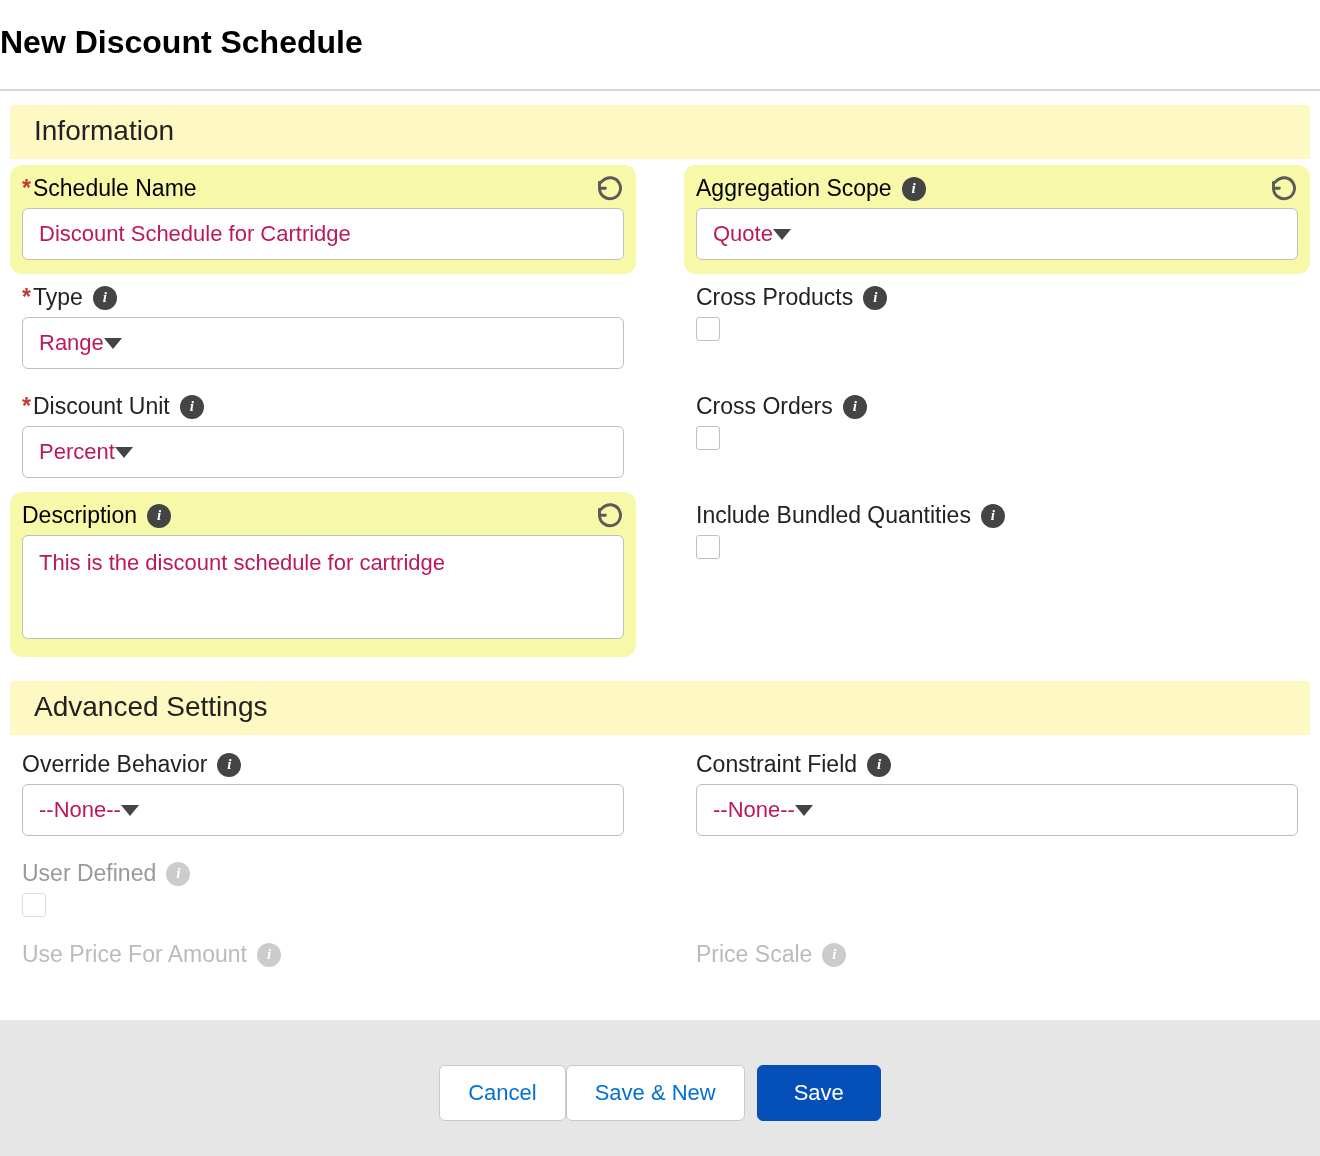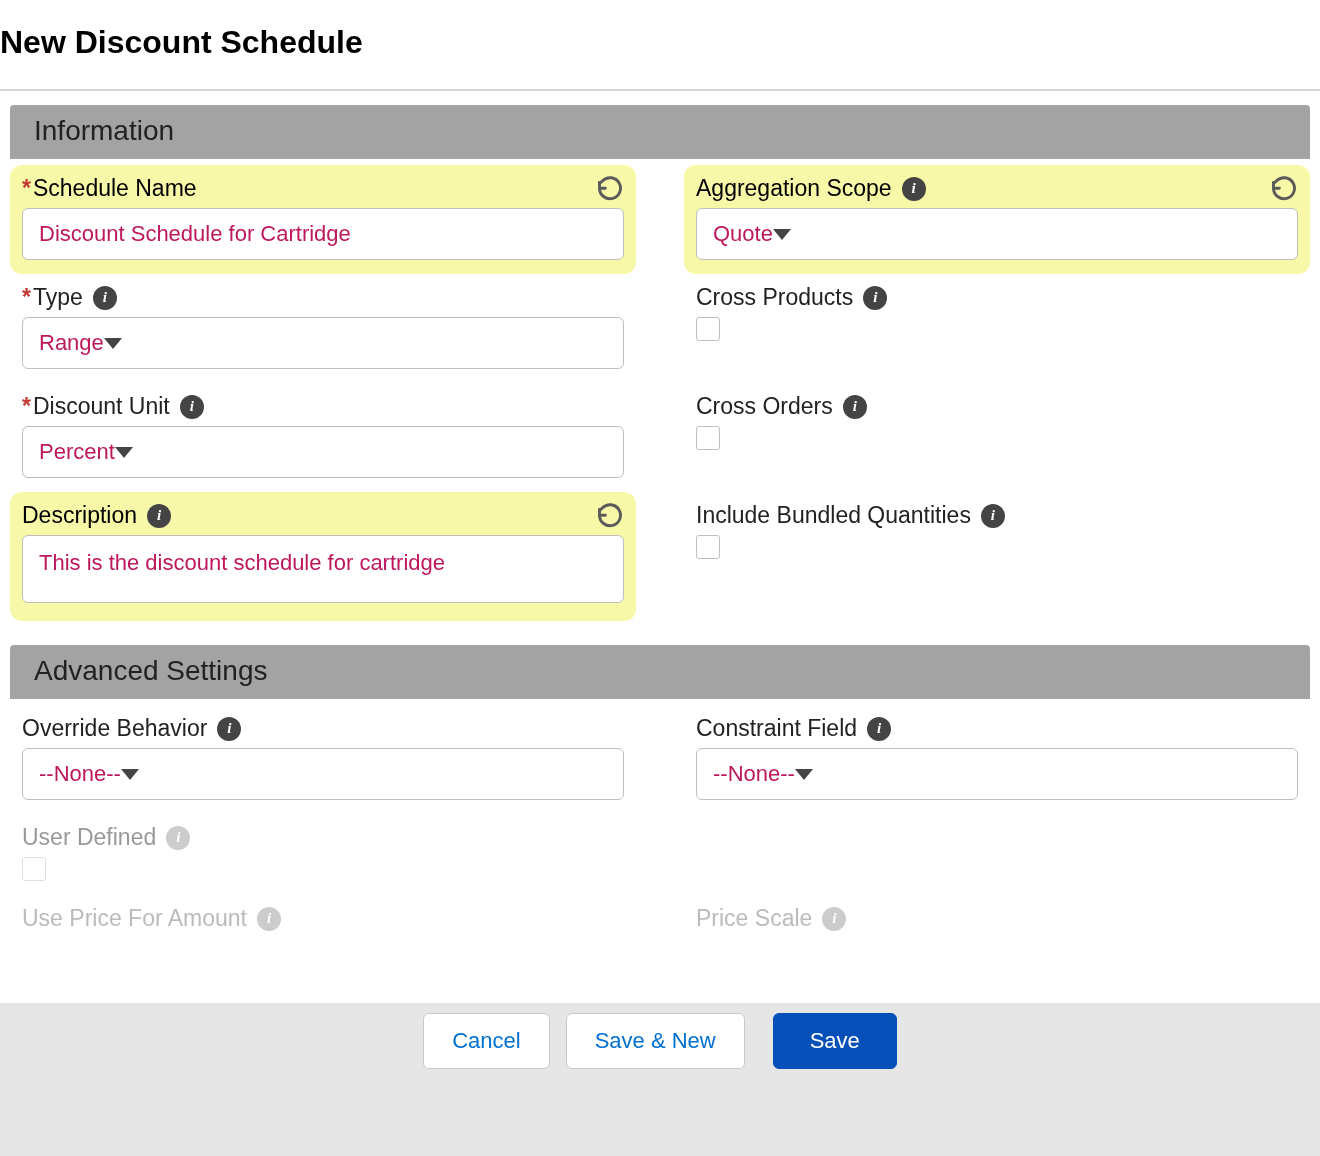--- a/index.html
+++ b/index.html
@@ -20,21 +20,21 @@
   }
   .hr-top {
     border: none;
     border-top: 2px solid #d5d5d5;
     margin: 0;
   }
   .section {
     margin-top: 14px;
   }
   .section-header {
-    background: #a3a3a3;
+    background: #fef9c3;
     padding: 10px 24px 12px;
     font-size: 28px;
     font-weight: 500;
     color: #222;
     border-radius: 4px 4px 0 0;
     margin: 0 10px;
   }
   .section-body {
     padding: 6px 10px 10px;
   }
@@ -111,21 +111,21 @@
     background: #fff;
     border: 1px solid #bfbfbf;
     border-radius: 6px;
     padding: 12px 16px;
     font-size: 22px;
     color: #be185d;
     font-family: inherit;
   }
   .textarea {
     resize: none;
-    height: 68px;
+    height: 104px;
     line-height: 1.4;
   }
   .select {
     display: flex;
     align-items: center;
     cursor: pointer;
   }
   .chevron-down {
     width: 0; height: 0;
     border-left: 9px solid transparent;
@@ -142,26 +142,25 @@
     margin-top: 6px;
   }
   .field-wrap.partial .checkbox {
     opacity: 0.5;
   }
   .footer-bar {
     position: absolute;
     bottom: 0;
     left: 0;
     right: 0;
-    height: 153px;
+    height: 136px;
     background: rgba(210,210,210,0.55);
     display: flex;
-    align-items: flex-start;
+    align-items: center;
     justify-content: center;
-    gap: 16px;
     padding-top: 10px;
   }
   .btn {
     font-size: 22px;
     padding: 14px 28px;
     border-radius: 6px;
     cursor: pointer;
     border: 1px solid #c9c9c9;
     background: #fff;
     color: #0070d2;

